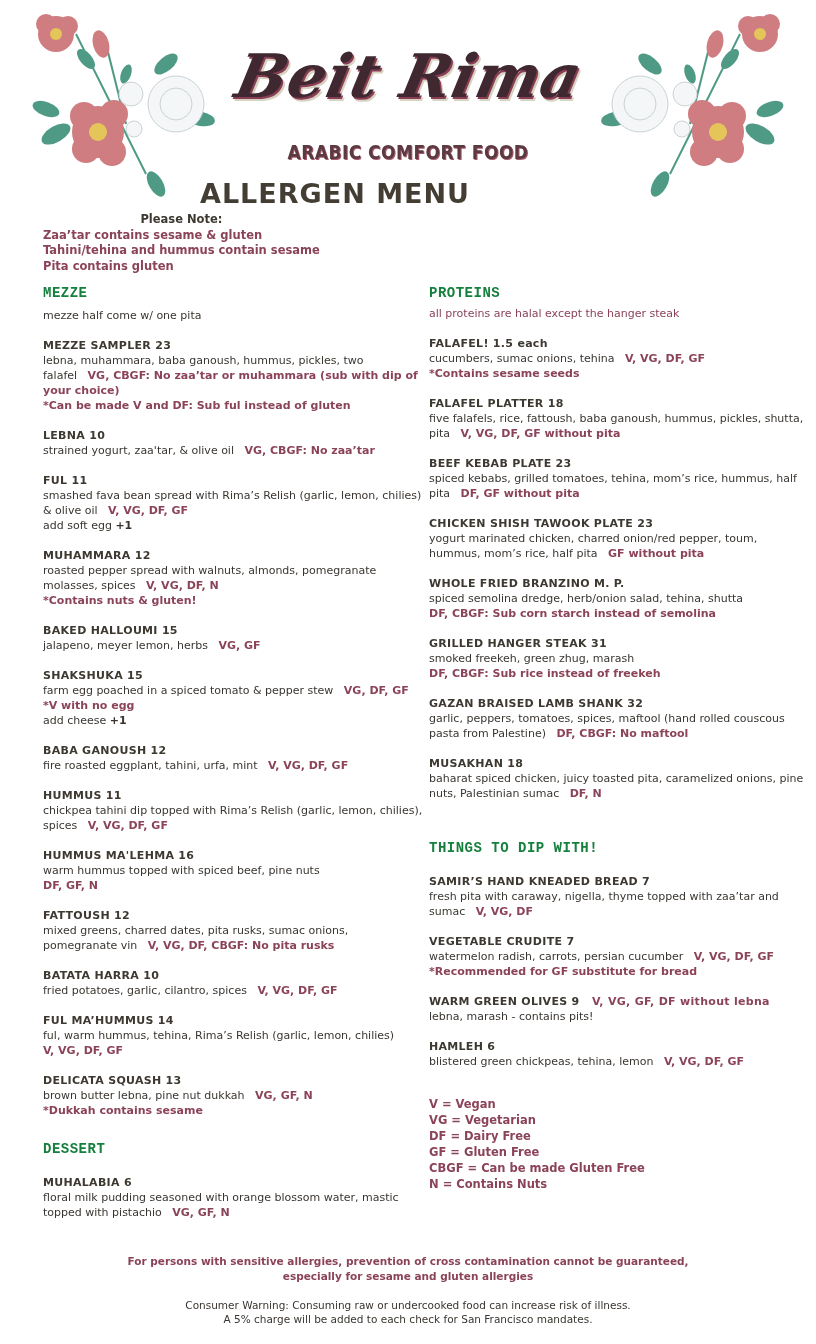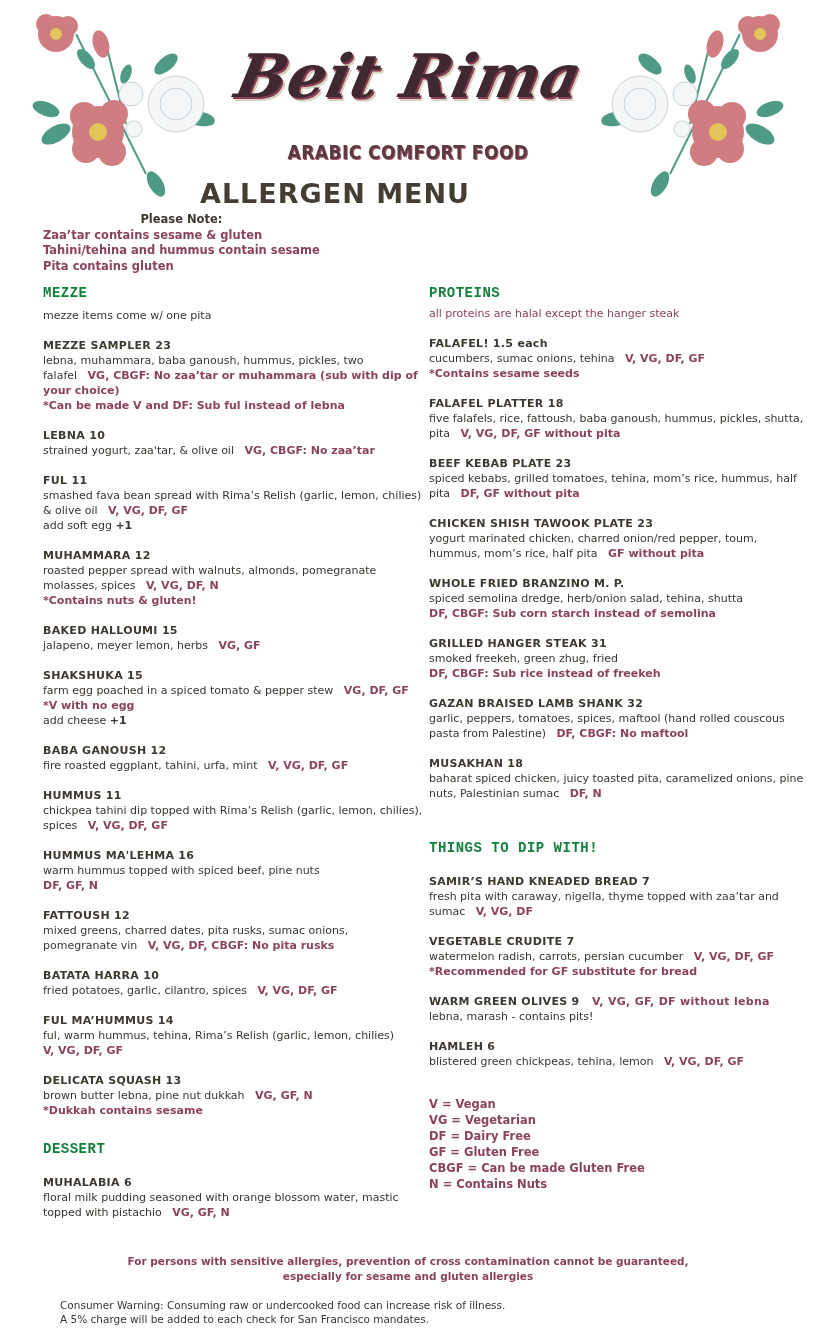--- a/index.html
+++ b/index.html
@@ -30,21 +30,21 @@
   .section-sub { font-size:11px; line-height:15px; color:#3a3530; margin-top:4px; }
   .section-sub.accent { color:#8b4358; font-weight:normal; margin-top:2px; }
   .item { margin-top:15px; font-size:11px; line-height:15px; }
   .item-name { font-weight:bold; color:#3d3830; letter-spacing:0.3px; }
   .item-desc { color:#3a3530; }
   .tags { color:#8b4358; font-weight:bold; }
   .addon b { font-weight:bold; }
   .legend { position:absolute; left:429px; top:1096px; font-size:11.5px; font-weight:bold; color:#8b4358; line-height:16px; }
   .footer-warn { position:absolute; left:60px; top:1254px; width:696px; text-align:center; font-size:10.5px;
                  font-weight:bold; color:#8b4358; line-height:15px; }
-  .footer-consumer { position:absolute; left:60px; top:1298px; width:696px; font-size:10.5px;
+  .footer-consumer { position:absolute; left:60px; top:1298px; width:696px; text-align:center; font-size:10.5px;
                      color:#3a3530; line-height:14px; }
 </style>
 </head>
 <body>
 
 <svg class="header-floral floral-left" viewBox="0 0 200 200">
   <g fill="#4f9a84">
     <ellipse cx="30" cy="130" rx="16" ry="8" transform="rotate(-30 30 130)"></ellipse>
     <ellipse cx="20" cy="105" rx="14" ry="7" transform="rotate(20 20 105)"></ellipse>
     <ellipse cx="140" cy="60" rx="14" ry="7" transform="rotate(-40 140 60)"></ellipse>
@@ -128,26 +128,26 @@
 
 <div class="note">
   <div class="label">Please Note:</div>
   <div class="warn">Zaa’tar contains sesame &amp; gluten</div>
   <div class="warn">Tahini/tehina and hummus contain sesame</div>
   <div class="warn">Pita contains gluten</div>
 </div>
 
 <div class="col col-left">
   <h2 class="section-title">MEZZE</h2>
-  <div class="section-sub">mezze items come w/ one pita</div>
+  <div class="section-sub">mezze half come w/ one pita</div>
   <div id="mezze-list">
       <div class="item">
         <div class="item-name">MEZZE SAMPLER  23</div>
         <div class="item-desc"><span>lebna, muhammara, baba ganoush, hummus, pickles, two falafel</span>&nbsp;&nbsp;&nbsp;<span class="tags">VG, CBGF: No zaa’tar or muhammara (sub with dip of your choice)</span></div>
-        <div class="tags">*Can be made V and DF: Sub ful instead of lebna</div>
+        <div class="tags">*Can be made V and DF: Sub ful instead of gluten</div>
       </div>
       <div class="item">
         <div class="item-name">LEBNA  10</div>
         <div class="item-desc"><span>strained yogurt, zaa'tar, &amp; olive oil</span>&nbsp;&nbsp;&nbsp;<span class="tags">VG, CBGF: No zaa’tar</span></div>
       </div>
       <div class="item">
         <div class="item-name">FUL  11</div>
         <div class="item-desc"><span>smashed fava bean spread with Rima’s Relish (garlic, lemon, chilies) &amp; olive oil</span>&nbsp;&nbsp;&nbsp;<span class="tags">V, VG, DF, GF</span></div>
         <div class="item-desc addon"><span>add soft egg </span><b>+1</b></div>
       </div>
@@ -228,21 +228,21 @@
         <div class="item-name">CHICKEN SHISH TAWOOK PLATE   23</div>
         <div class="item-desc"><span>yogurt marinated chicken, charred onion/red pepper, toum, hummus, mom’s rice, half pita</span>&nbsp;&nbsp;&nbsp;<span class="tags">GF without pita</span></div>
       </div>
       <div class="item">
         <div class="item-name">WHOLE FRIED BRANZINO   M. P.</div>
         <div class="item-desc"><span>spiced semolina dredge, herb/onion salad, tehina, shutta</span></div>
         <div class="tags">DF, CBGF: Sub corn starch instead of semolina</div>
       </div>
       <div class="item">
         <div class="item-name">GRILLED HANGER STEAK   31</div>
-        <div class="item-desc"><span>smoked freekeh, green zhug, fried</span></div>
+        <div class="item-desc"><span>smoked freekeh, green zhug, marash</span></div>
         <div class="tags">DF, CBGF: Sub rice instead of freekeh</div>
       </div>
       <div class="item">
         <div class="item-name">GAZAN BRAISED LAMB SHANK   32</div>
         <div class="item-desc"><span>garlic, peppers, tomatoes, spices, maftool (hand rolled couscous pasta from Palestine)</span>&nbsp;&nbsp;&nbsp;<span class="tags">DF, CBGF: No maftool</span></div>
       </div>
       <div class="item">
         <div class="item-name">MUSAKHAN   18</div>
         <div class="item-desc"><span>baharat spiced chicken, juicy toasted pita, caramelized onions, pine nuts, Palestinian sumac</span>&nbsp;&nbsp;&nbsp;<span class="tags">DF, N</span></div>
       </div>

